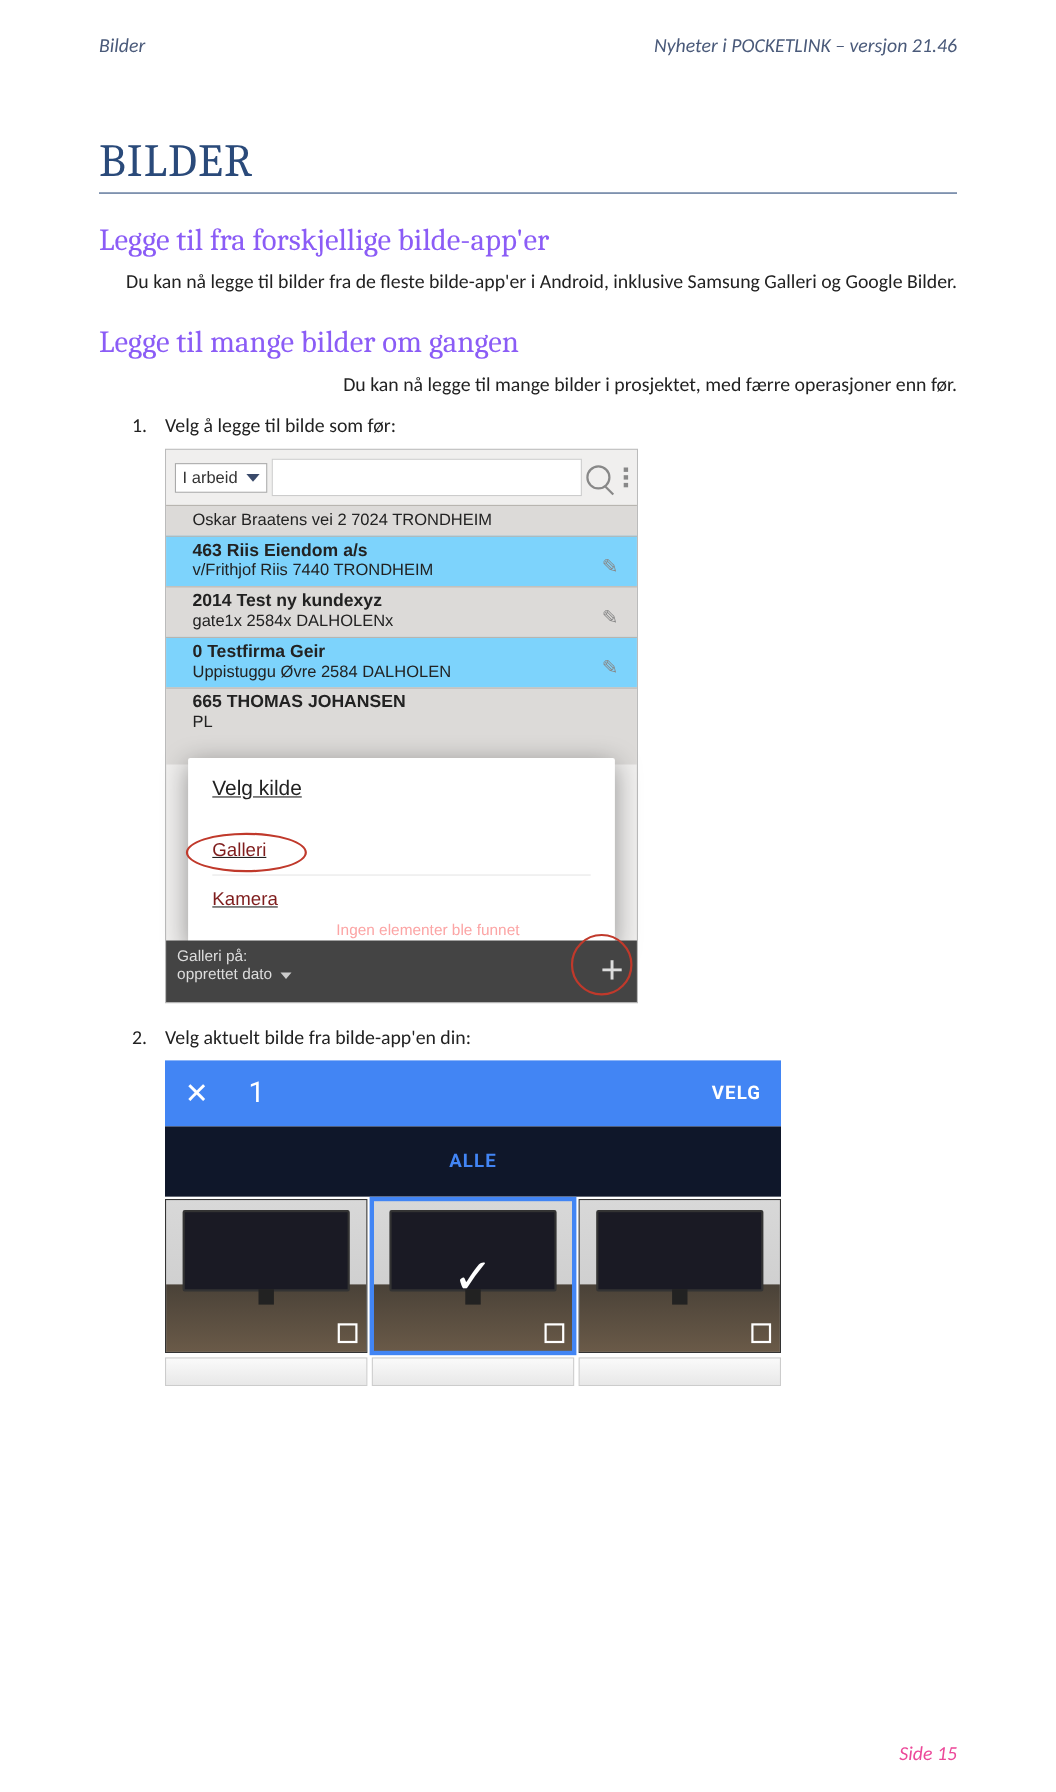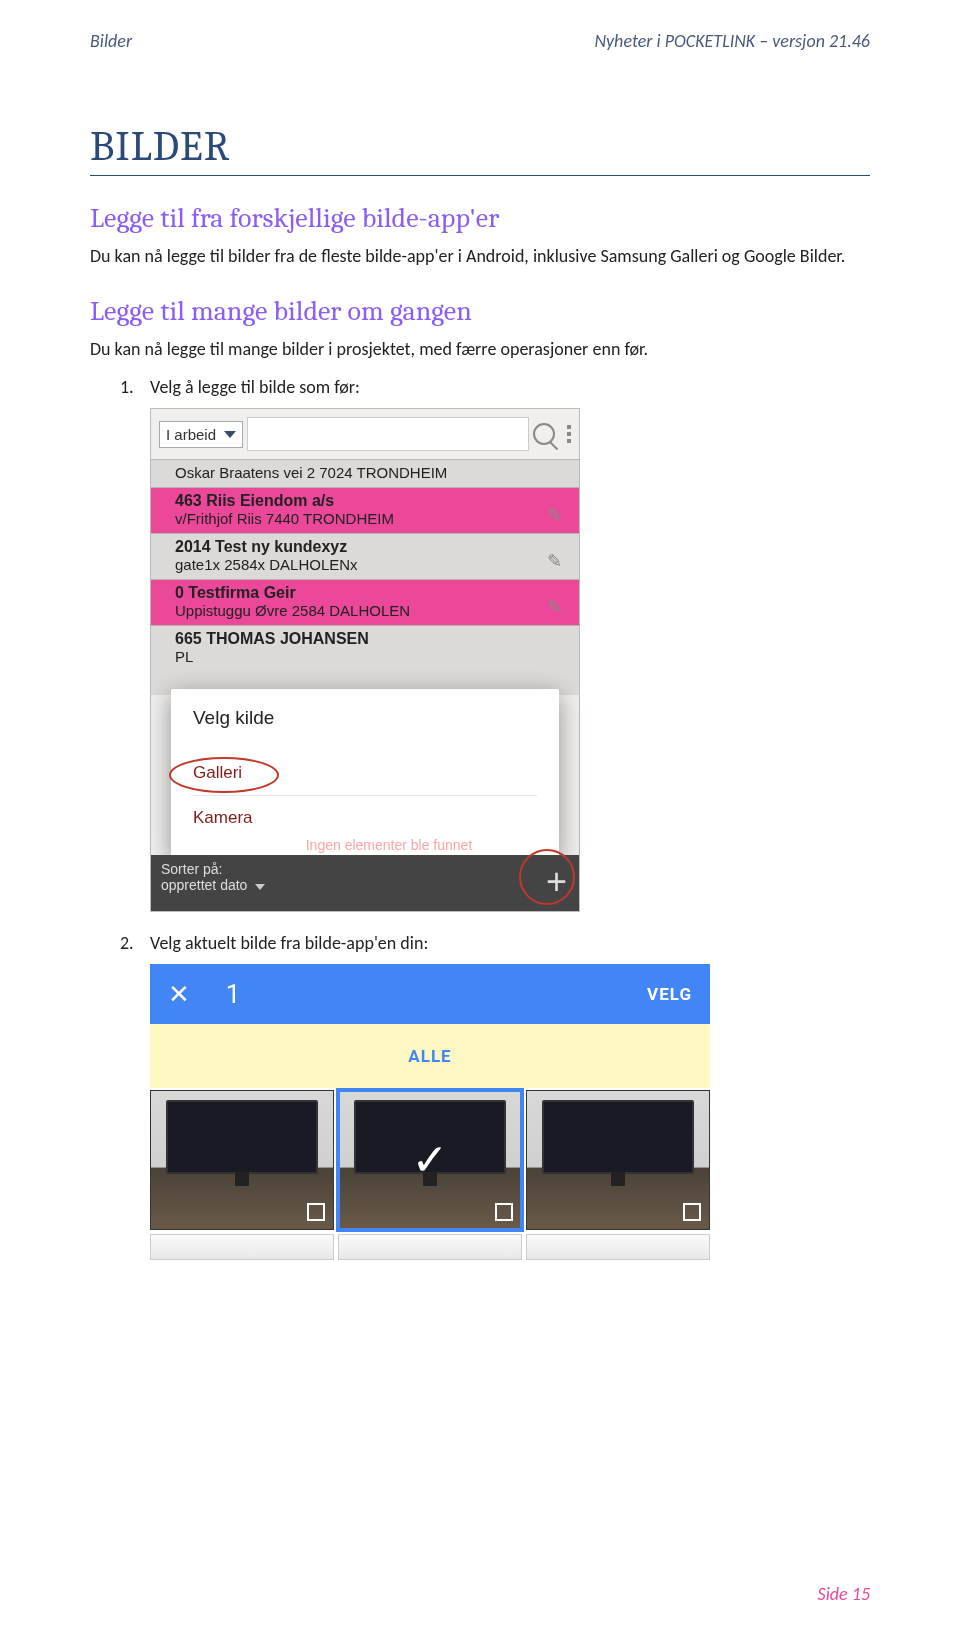--- a/index.html
+++ b/index.html
@@ -8,55 +8,55 @@
     background: #fff;
     color: #222;
     width: 960px;
     min-height: 1629px;
     position: relative;
     padding: 30px 90px 60px 90px;
   }
   .page-header { display: flex; justify-content: space-between; font-style: italic; color: #4a5a7a; font-size: 18px; margin-bottom: 70px; }
   .main-heading { font-family: Cambria, Georgia, serif; font-size: 42px; color: #2a4a7a; font-weight: normal; letter-spacing: 1px; border-bottom: 1px solid #2a4a7a; padding-bottom: 4px; margin-bottom: 24px; }
   .sub-heading { font-family: Cambria, Georgia, serif; font-size: 28px; color: #8b5cf6; font-weight: normal; margin-top: 26px; margin-bottom: 10px; }
-  .body-text { font-size: 18px; color: #222; line-height: 1.4; margin-bottom: 4px; }
+  .body-text { font-size: 18px; color: #222; line-height: 1.4; margin-bottom: 4px; text-align: right; }
   .numbered { font-size: 18px; margin-top: 14px; margin-bottom: 10px; }
   .numbered .num { display: inline-block; width: 26px; margin-left: 30px; }
   .shot1 { width: 430px; margin-left: 60px; margin-top: 6px; margin-bottom: 20px; border: 1px solid #bbb; background: #f0efee; font-family: Arial, sans-serif; position: relative; }
   .shot1-top { display: flex; align-items: center; height: 50px; padding: 6px 8px; background: #f0efee; gap: 4px; }
   .dd { background: #fff; border: 1px solid #aaa; padding: 4px 6px; font-size: 15px; color: #333; display: flex; align-items: center; gap: 4px; }
   .dd .tri { width: 0; height: 0; border-left: 6px solid transparent; border-right: 6px solid transparent; border-top: 7px solid #3a4a6a; margin-left: 4px; }
   .shot1-input { flex: 1; height: 34px; background: #fff; border: 1px solid #ccc; }
   .icon-search { width: 22px; height: 22px; border: 2px solid #888; border-radius: 50%; position: relative; }
   .icon-search:after { content: ''; position: absolute; width: 2px; height: 10px; background: #888; bottom: -8px; right: -2px; transform: rotate(-45deg); }
   .icon-dots { display: flex; flex-direction: column; gap: 3px; margin-left: 8px; }
   .icon-dots span { width: 4px; height: 4px; background: #888; }
   .list-row { background: #dcdad8; border-top: 1px solid #b8b5b0; padding: 4px 24px 6px; font-size: 15px; position: relative; }
-  .list-row.alt { background: #ec4899; }
+  .list-row.alt { background: #7dd3fc; }
   .list-row .bold { font-weight: bold; font-size: 16px; }
   .pencil { position: absolute; right: 12px; top: 16px; width: 20px; height: 20px; }
   .pencil:before { content: '✎'; font-size: 18px; color: #888; }
-  .dialog { position: absolute; left: 20px; right: 20px; top: 280px; background: #fff; box-shadow: 0 6px 24px rgba(0,0,0,0.4); border-radius: 2px; padding: 18px 22px; }
+  .dialog { position: absolute; left: 20px; right: 20px; top: 280px; background: #fff; box-shadow: 0 6px 24px rgba(0,0,0,0.4); border-radius: 2px; padding: 18px 22px; text-decoration: underline; }
   .dialog-title { font-size: 19px; color: #222; margin-bottom: 22px; }
   .dialog-item { font-size: 17px; color: #7f1d1d; padding: 12px 0; }
   .dialog-item.border { border-bottom: 1px solid #e6e6e6; }
   .ellipse { position: absolute; border: 2px solid #c0392b; border-radius: 50%; }
   .ellipse.galleri { width: 110px; height: 36px; left: 18px; top: 348px; }
   .ellipse.plus { width: 56px; height: 56px; right: 4px; bottom: 6px; }
   .shot1-dark { background: #444; color: #ddd; font-size: 14px; padding: 6px 10px; position: relative; height: 56px; }
   .shot1-dark .ghost { position: absolute; top: -18px; left: 50%; transform: translateX(-50%); color: #fca5a5; font-size: 14px; margin-left: 24px; }
   .plus-icon { position: absolute; right: 12px; bottom: 8px; font-size: 36px; color: #ddd; font-weight: 200; }
   .tri2 { display:inline-block; width:0;height:0;border-left:5px solid transparent;border-right:5px solid transparent;border-top:6px solid #ccc;margin-left:4px;vertical-align:middle;}
   .shot2 { width: 560px; margin-left: 60px; margin-top: 10px; font-family: Roboto, Arial, sans-serif; }
   .shot2-bar { background: #4285f4; color: #fff; height: 60px; display: flex; align-items: center; padding: 0 18px; justify-content: space-between; }
   .shot2-bar .left { display: flex; align-items: center; gap: 36px; }
   .x-icon { font-size: 26px; font-weight: 300; }
   .shot2-count { font-size: 26px; }
   .shot2-velg { font-size: 17px; font-weight: bold; letter-spacing: 1px; }
-  .shot2-tab { text-align: center; color: #4285f4; font-weight: bold; font-size: 17px; letter-spacing: 1px; padding: 22px 0; background: #fef9c3; }
+  .shot2-tab { text-align: center; color: #4285f4; font-weight: bold; font-size: 17px; letter-spacing: 1px; padding: 22px 0; background: #0f172a; }
   .shot2-grid { display: flex; gap: 4px; background: #fff; padding-top: 2px; }
   .thumb { flex: 1; height: 140px; position: relative; background: linear-gradient(#d8d8d8 0%, #d0d0d0 55%, #4a4238 56%, #6a5a48 100%); border: 1px solid #333; }
   .thumb.sel { outline: 4px solid #4285f4; outline-offset: -2px; }
   .monitor { position: absolute; left: 8%; right: 8%; top: 6%; height: 54%; background: #1a1a24; border: 2px solid #333; border-radius: 2px; }
   .monitor:after { content:''; position:absolute; left:45%; bottom:-14px; width:10%; height:14px; background:#222; }
   .check-icon { position: absolute; left: 50%; top: 50%; transform: translate(-50%,-50%); color:#fff; font-size:44px; }
   .expand { position:absolute; right:8px; bottom:8px; width:18px;height:18px; border:2px solid #fff; }
   .strip-row { display:flex; gap:4px; margin-top:4px; }
   .strip { flex:1; height:26px; background: linear-gradient(#fafafa,#e8e8e8); border:1px solid #ccc; }
   .footer { position: absolute; bottom: 24px; right: 90px; font-style: italic; color: #ec4899; font-size: 18px; }
@@ -123,21 +123,21 @@
   <div class="dialog">
     <div class="dialog-title">Velg kilde</div>
     <div class="dialog-item border">Galleri</div>
     <div class="dialog-item">Kamera</div>
   </div>
 
   <div style="height:160px;"></div>
 
   <div class="shot1-dark">
     <div class="ghost">Ingen elementer ble funnet</div>
-    <div>Sorter på:</div>
+    <div>Galleri på:</div>
     <div>
       <span>opprettet dato</span>
       <span class="tri2"></span>
     </div>
     <div class="plus-icon">+</div>
   </div>
 
   <div class="ellipse galleri"></div>
   <div class="ellipse plus"></div>
 </div>

